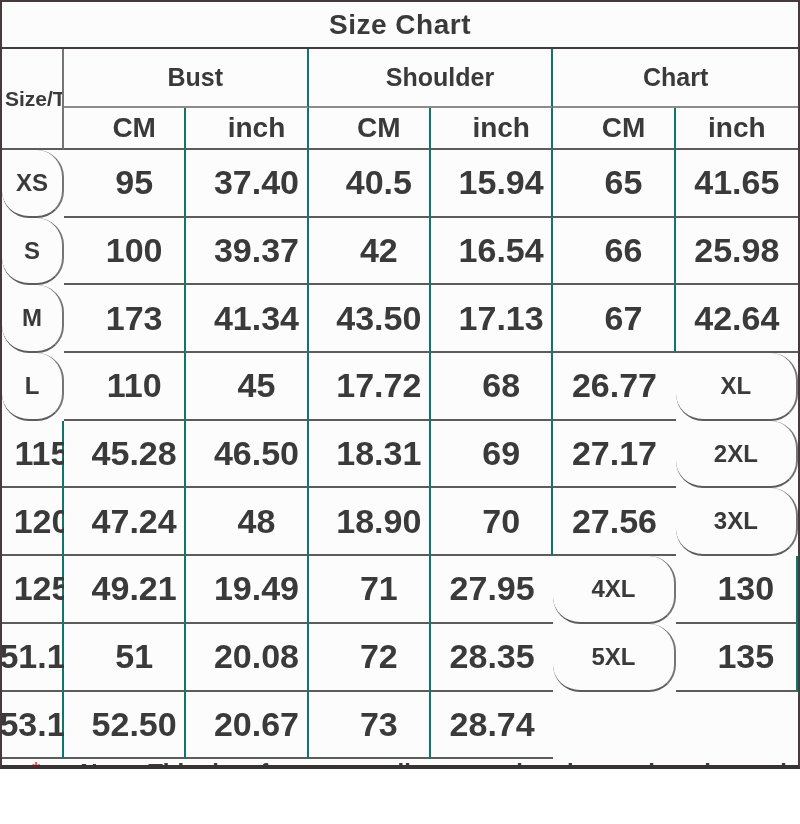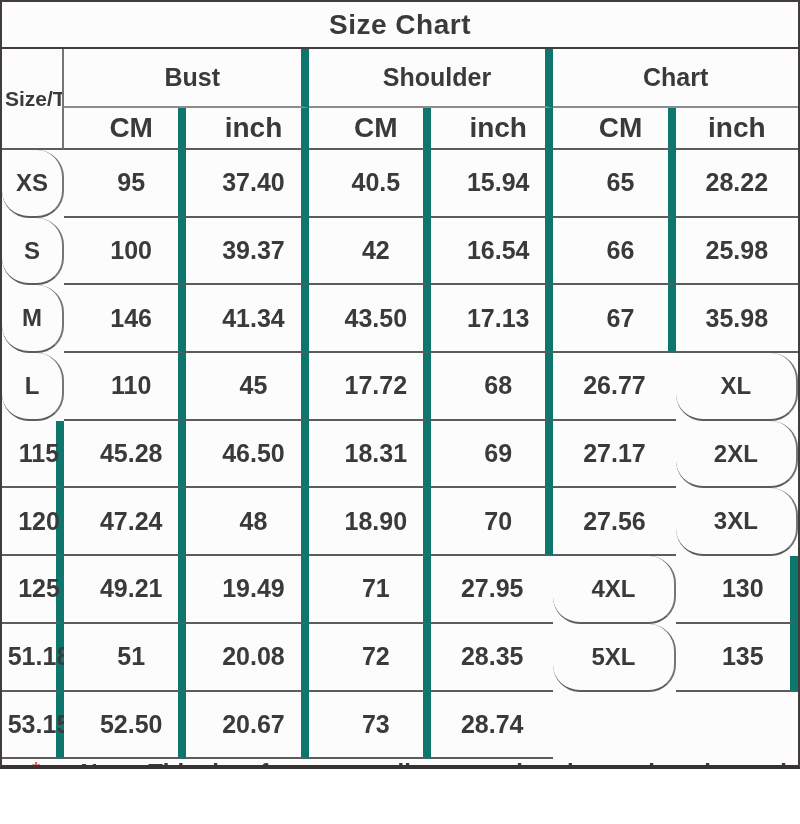--- a/index.html
+++ b/index.html
@@ -28,21 +28,21 @@
   .cell {
     display: flex;
     align-items: center;
     justify-content: center;
     box-sizing: border-box;
     font-weight: bold;
     color: #3a3a3a;
     background: #fcfcfc;
   }
   
-  .b-r-light   { border-right: 8px solid #0f766e; padding-left: 20px; }
+  .b-r-light   { border-right: 2px solid #0f766e; padding-left: 20px; }
   .b-r-mid     { border-right: 2px solid #757575; }
   .b-b-mid     { border-bottom: 2px solid #5c5c5c; }
   .b-b-light   { border-bottom: 2px solid #8c8c8c; }
   .b-b-dark    { border-bottom: 2px solid #443c3c; }
 
   .title-cell {
     grid-column: 1 / -1;
     font-size: 28px;
     letter-spacing: 0.5px;
   }
@@ -54,21 +54,21 @@
     white-space: nowrap;
     overflow: hidden;
     font-size: 21px;
   }
   .group-cell {
     grid-column: span 2;
     font-size: 25px;
   }
   .sub-cell   { font-size: 28px; }
   .size-cell  { font-size: 24px; border-radius: 27px; }
-  .data-cell  { font-size: 25px; }
+  .data-cell  { font-size: 34px; }
 
   .note-cell {
     grid-column: 1 / -1;
     justify-content: flex-start;
     padding-left: 30px;
     gap: 40px;
     font-size: 24px;
   }
   .note-marker {
     color: #e06060;
@@ -101,37 +101,37 @@
     <div class="cell sub-cell b-r-light b-b-mid">inch</div>
     <div class="cell sub-cell b-r-light b-b-mid">CM</div>
     <div class="cell sub-cell b-b-mid">inch</div>
 
     <div class="cell size-cell b-r-mid b-b-mid">XS</div>
     <div class="cell data-cell b-r-light b-b-mid">95</div>
     <div class="cell data-cell b-r-light b-b-mid">37.40</div>
     <div class="cell data-cell b-r-light b-b-mid">40.5</div>
     <div class="cell data-cell b-r-light b-b-mid">15.94</div>
     <div class="cell data-cell b-r-light b-b-mid">65</div>
-    <div class="cell data-cell b-b-mid">28.22</div>
+    <div class="cell data-cell b-b-mid">41.65</div>
 
     <div class="cell size-cell b-r-mid b-b-mid">S</div>
     <div class="cell data-cell b-r-light b-b-mid">100</div>
     <div class="cell data-cell b-r-light b-b-mid">39.37</div>
     <div class="cell data-cell b-r-light b-b-mid">42</div>
     <div class="cell data-cell b-r-light b-b-mid">16.54</div>
     <div class="cell data-cell b-r-light b-b-mid">66</div>
     <div class="cell data-cell b-b-mid">25.98</div>
 
     <div class="cell size-cell b-r-mid b-b-mid">M</div>
-    <div class="cell data-cell b-r-light b-b-mid">146</div>
+    <div class="cell data-cell b-r-light b-b-mid">173</div>
     <div class="cell data-cell b-r-light b-b-mid">41.34</div>
     <div class="cell data-cell b-r-light b-b-mid">43.50</div>
     <div class="cell data-cell b-r-light b-b-mid">17.13</div>
     <div class="cell data-cell b-r-light b-b-mid">67</div>
-    <div class="cell data-cell b-b-mid">35.98</div>
+    <div class="cell data-cell b-b-mid">42.64</div>
 
     <div class="cell size-cell b-r-mid b-b-mid">L</div>
     <div class="cell data-cell b-r-light b-b-mid">110</div>
     <div class="cell data-cell b-r-light b-b-mid">45</div>
     <div class="cell data-cell b-r-light b-b-mid">17.72</div>
     <div class="cell data-cell b-r-light b-b-mid">68</div>
     <div class="cell data-cell b-b-mid">26.77</div>
 
     <div class="cell size-cell b-r-mid b-b-mid">XL</div>
     <div class="cell data-cell b-r-light b-b-mid">115</div>

